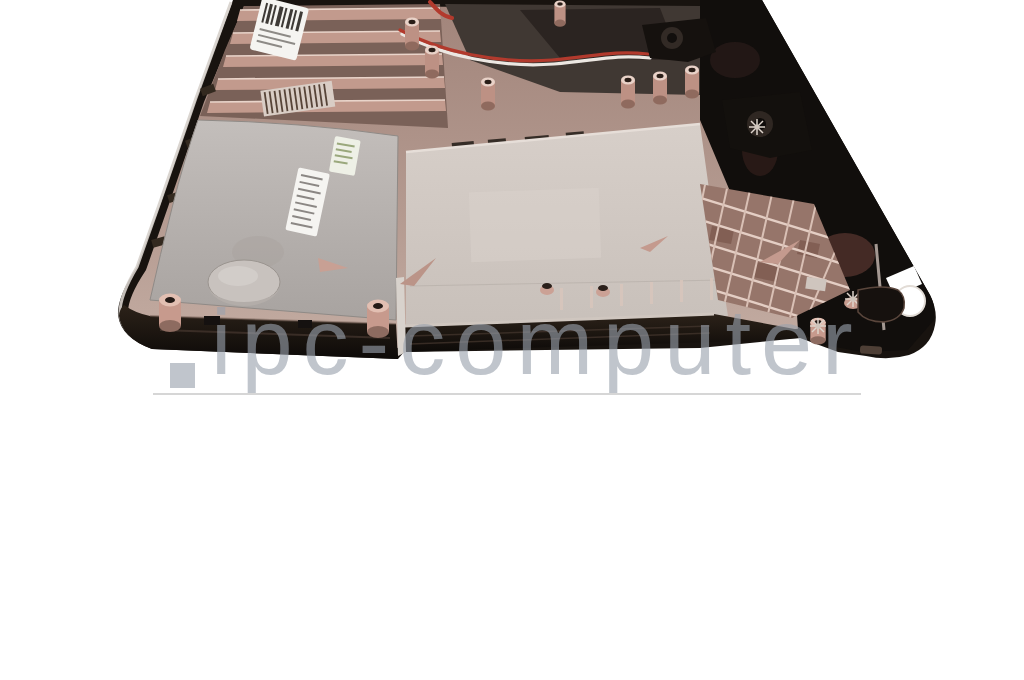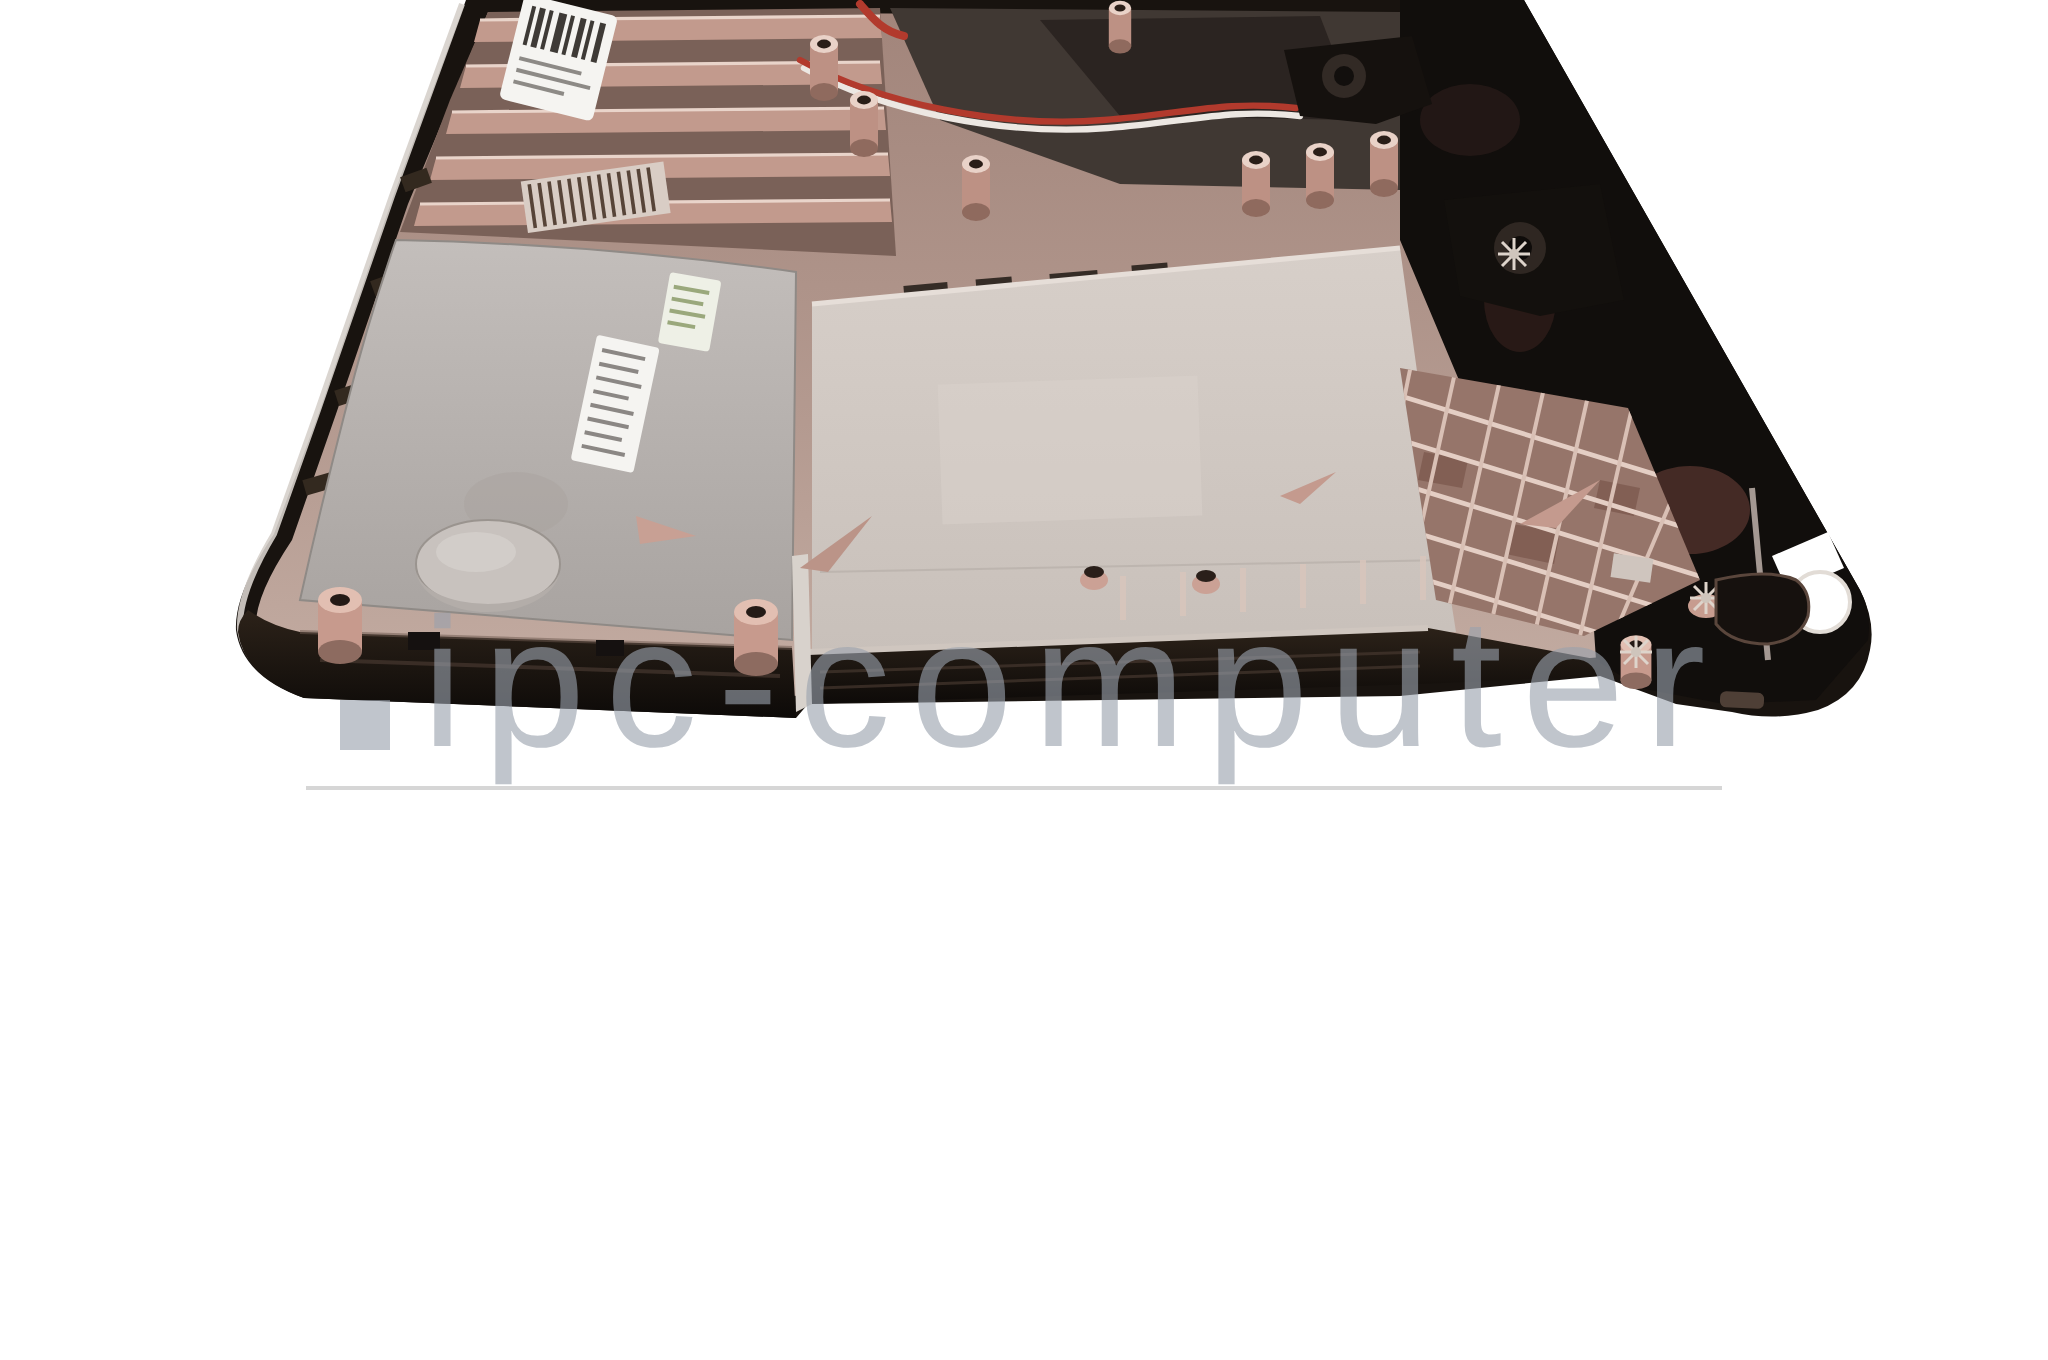--- a/index.html
+++ b/index.html
@@ -7,21 +7,21 @@
          font-family:"Liberation Sans",sans-serif;}
   #photo-svg{position:absolute;left:0;top:0;}
   
   .f-case{fill:var(--case_dark,#18130f);}
   .f-wedge{fill:var(--case_black,#110e0c);}
   .f-label{fill:var(--label_white,#f5f4f1);}
   .s-chamfer{stroke:var(--chamfer_light,#d6d0cb);}
   .s-wirered{stroke:var(--wire_red,#b23a2d);}
   .s-wirewhite{stroke:var(--wire_white,#ece7e2);}
   
-  #watermark{position:absolute;left:170px;top:296px;display:flex;align-items:center;
+  #watermark{position:absolute;left:170px;top:296px;display:flex;align-items:flex-end;
              color:var(--watermark_gray_rgba,rgba(154,161,173,.62));
              font-size:92px;line-height:1;letter-spacing:10px;font-weight:normal;white-space:nowrap;
              pointer-events:none;}
   #watermark .logo-sq{display:inline-block;width:25px;height:25px;margin:40px 16px 0 0;
              background:var(--watermark_gray_rgba,rgba(154,161,173,.62));}
   #divider{position:absolute;left:153px;top:393px;width:708px;height:2px;
            background:var(--divider_gray,#d6d6d6);}
 </style>
 </head>
 <body>

